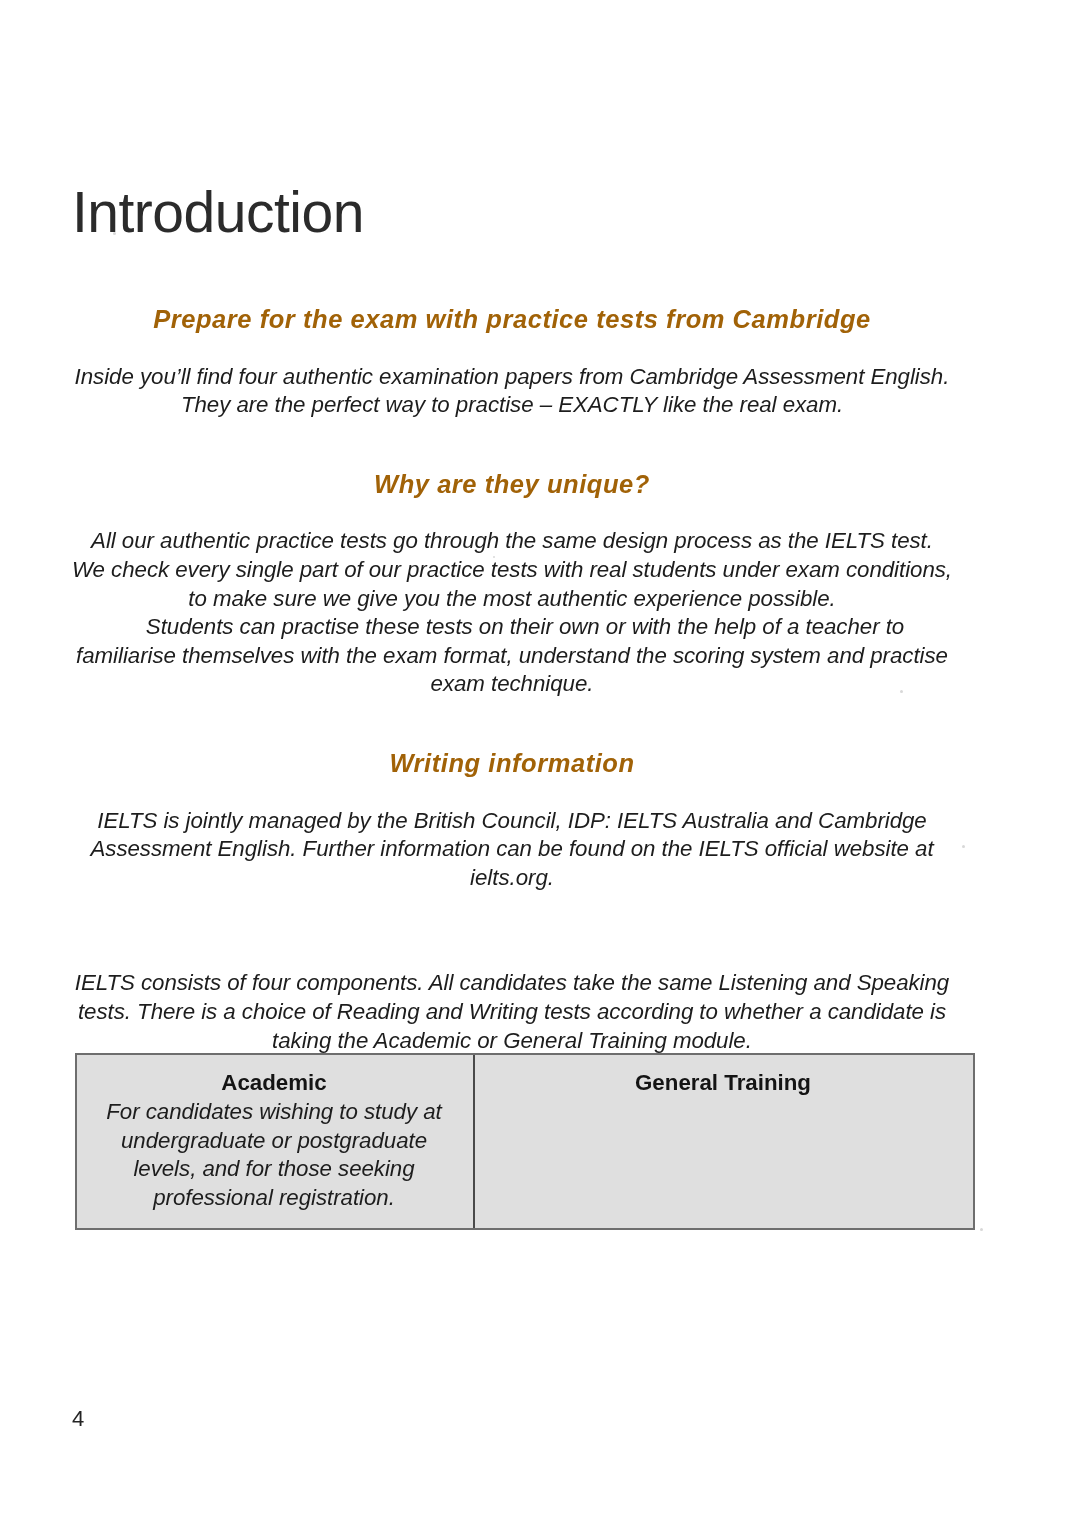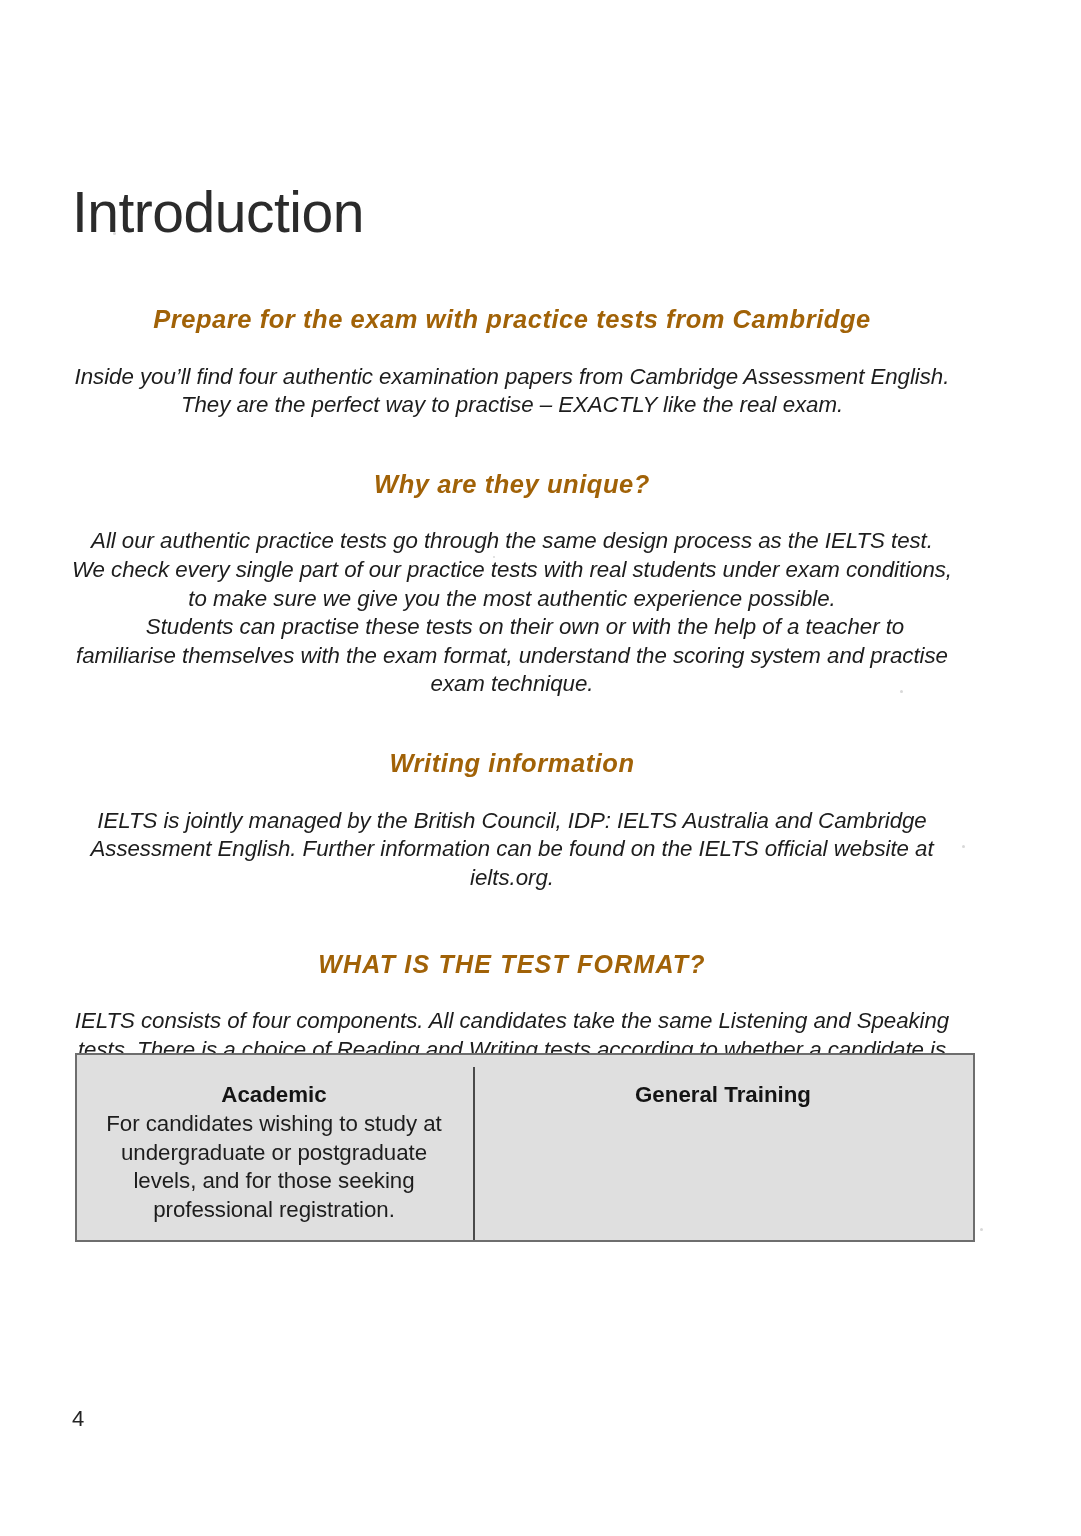--- a/index.html
+++ b/index.html
@@ -84,21 +84,20 @@
     top: 1053px;
     width: 900px;
     box-sizing: border-box;
     border: 2px solid #6e6e6e;
     background: #dfdfdf;
     display: flex;
   }
   .format-cell {
     box-sizing: border-box;
     padding: 14px 16px 16px 14px;
-    margin-top: 12px;
   }
   .format-cell.left {
     width: 398px;
     border-right: 2px solid #4a4a4a;
   }
   .format-cell.right {
     flex: 1;
   }
   .cell-title {
     margin: 0 0 1px 0;
@@ -106,20 +105,21 @@
     font-weight: bold;
     line-height: 28.4px;
     color: #141414;
   }
   .cell-text {
     margin: 0;
     font-size: 22.3px;
     line-height: 28.4px;
     color: #1d1d1d;
     letter-spacing: -0.05px;
+    font-style: italic;
   }
 
   
   .page-number {
     position: absolute;
     left: 72px;
     top: 1408px;
     font-size: 22px;
     color: #242424;
     line-height: 1;
@@ -153,21 +153,20 @@
     <p class="body"><span>All our authentic practice tests go through the same design process as the IELTS test. We check every single part of our practice tests with real students under exam conditions, to make sure we give you the most authentic experience possible.</span><br><span class="para-indent"></span><span>Students can practise these tests on their own or with the help of a teacher to familiarise themselves with the exam format, understand the scoring system and practise exam technique.</span></p>
 
     <div class="gap-para-to-head"></div>
 
     <h2 class="sec-head">Writing information</h2>
     <div class="gap-head-to-para"></div>
     <p class="body">IELTS is jointly managed by the British Council, IDP: IELTS Australia and Cambridge Assessment English. Further information can be found on the IELTS official website at ielts.org.</p>
 
     <div class="gap-caps-head"></div>
 
-    <h2 class="sec-head caps">WHAT IS THE TEST FORMAT?</h2>
     <div class="gap-head-to-para"></div>
     <p class="body">IELTS consists of four components. All candidates take the same Listening and Speaking tests. There is a choice of Reading and Writing tests according to whether a candidate is taking the Academic or General Training module.</p>
 
   </div>
 
   <div class="format-table">
     <div class="format-cell left">
       <p class="cell-title">Academic</p>
       <p class="cell-text">For candidates wishing to study at undergraduate or postgraduate levels, and for those seeking professional registration.</p>
     </div>

